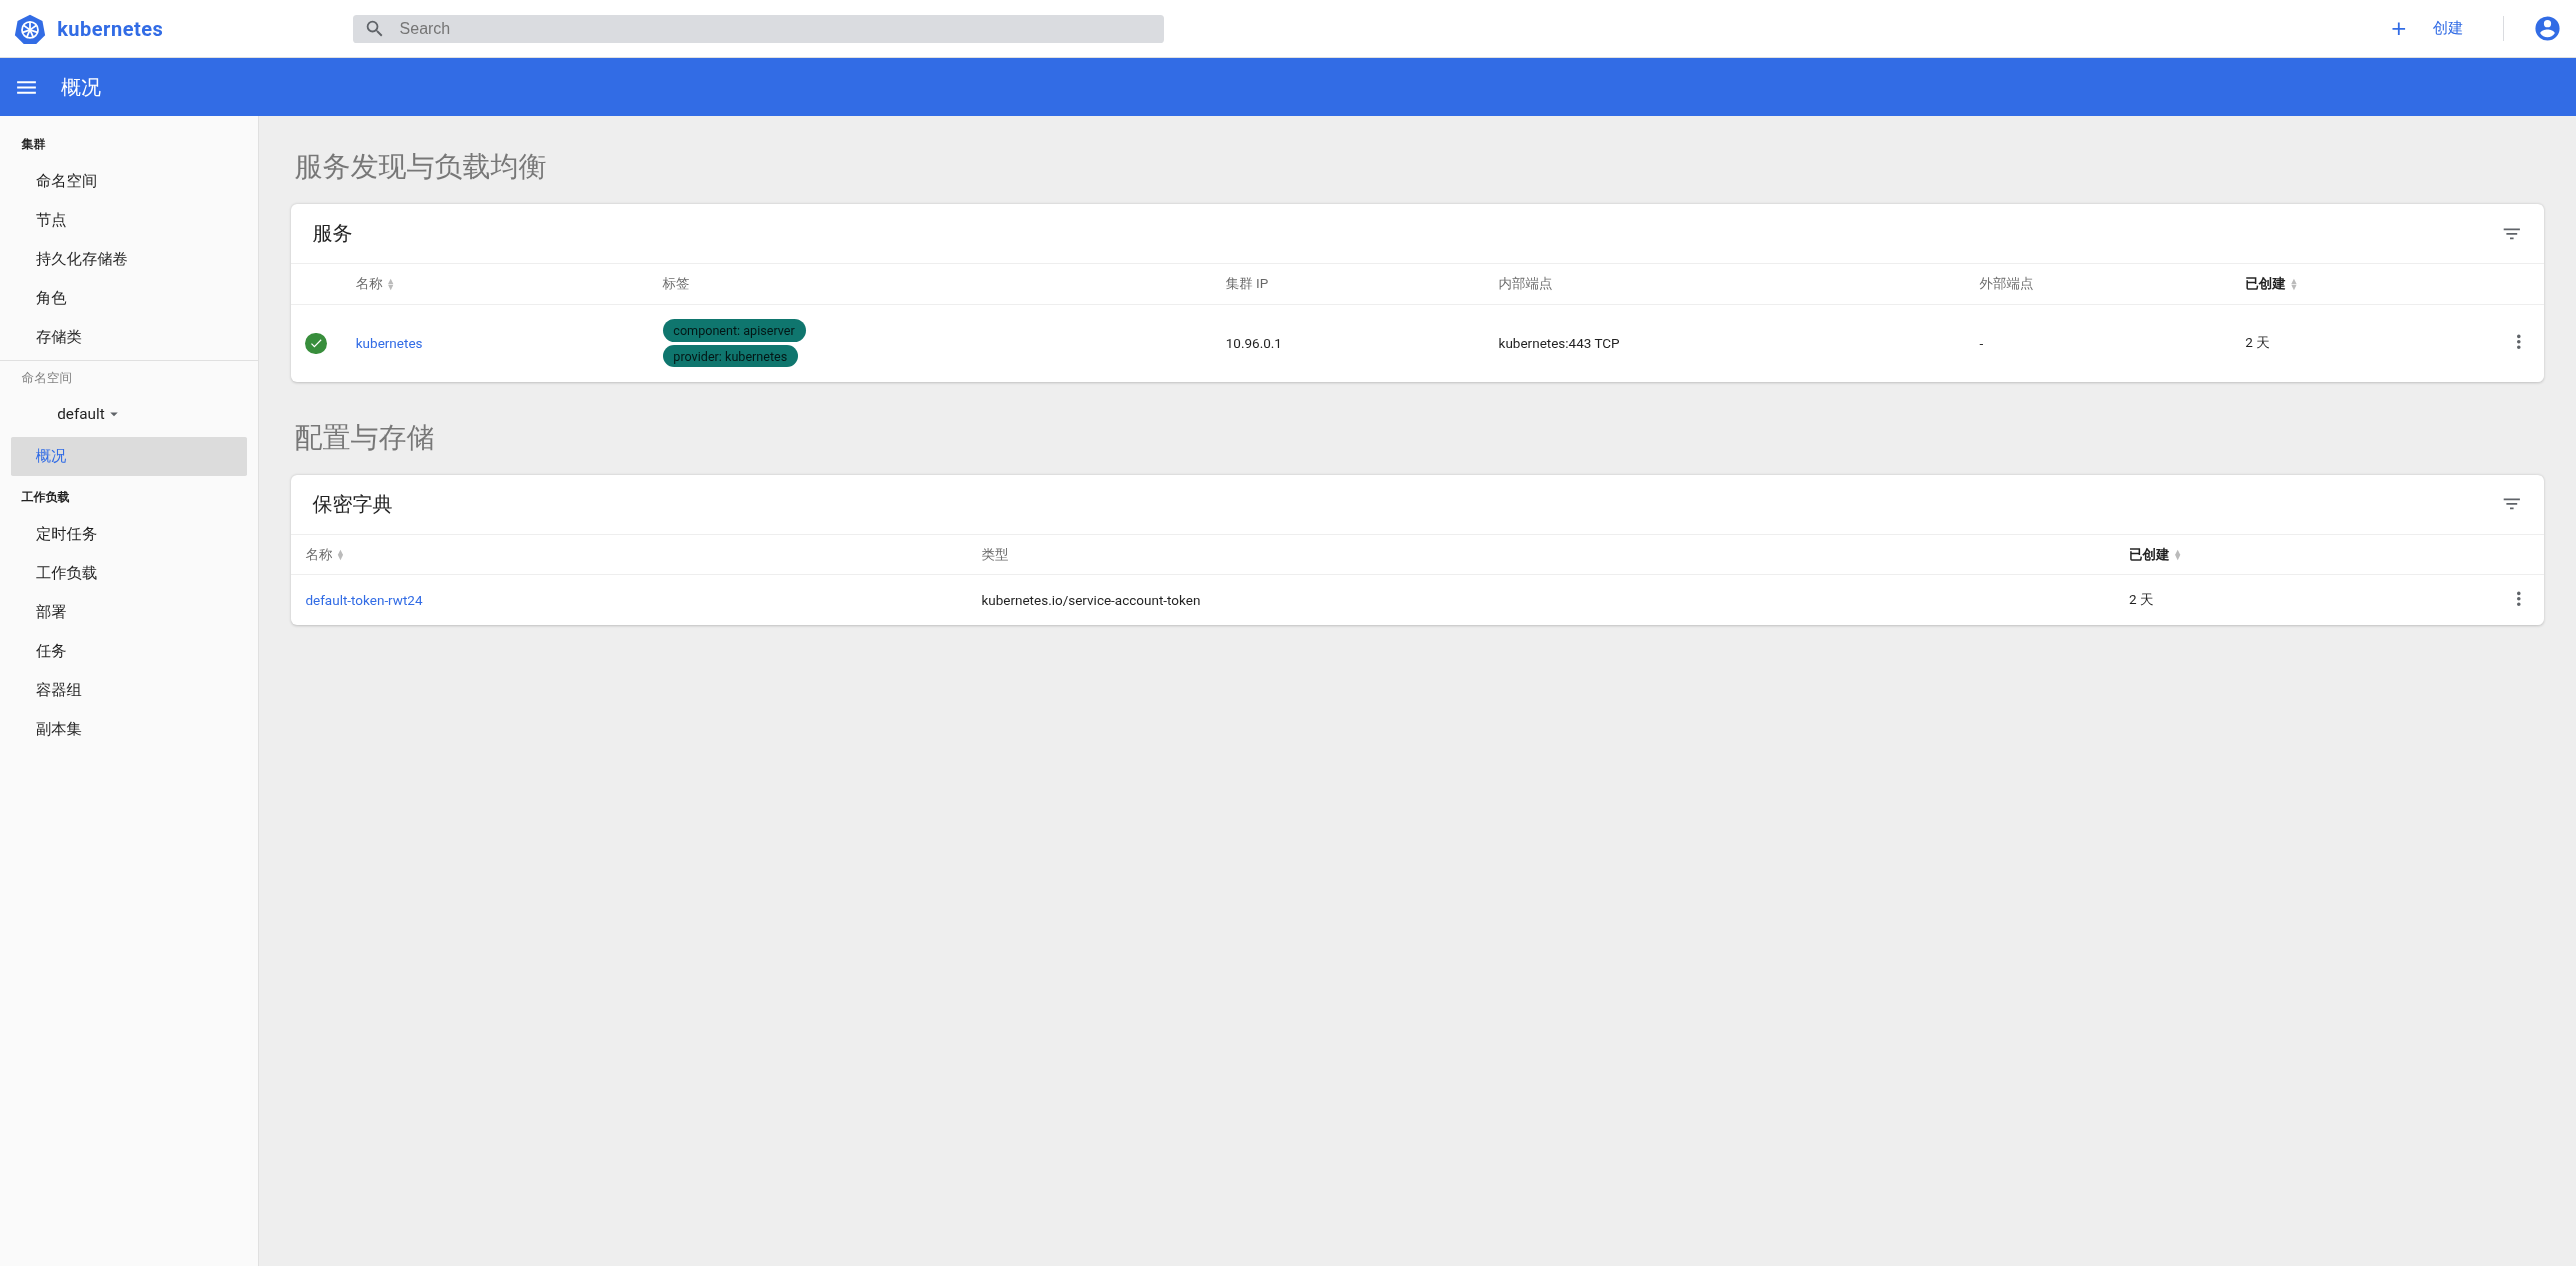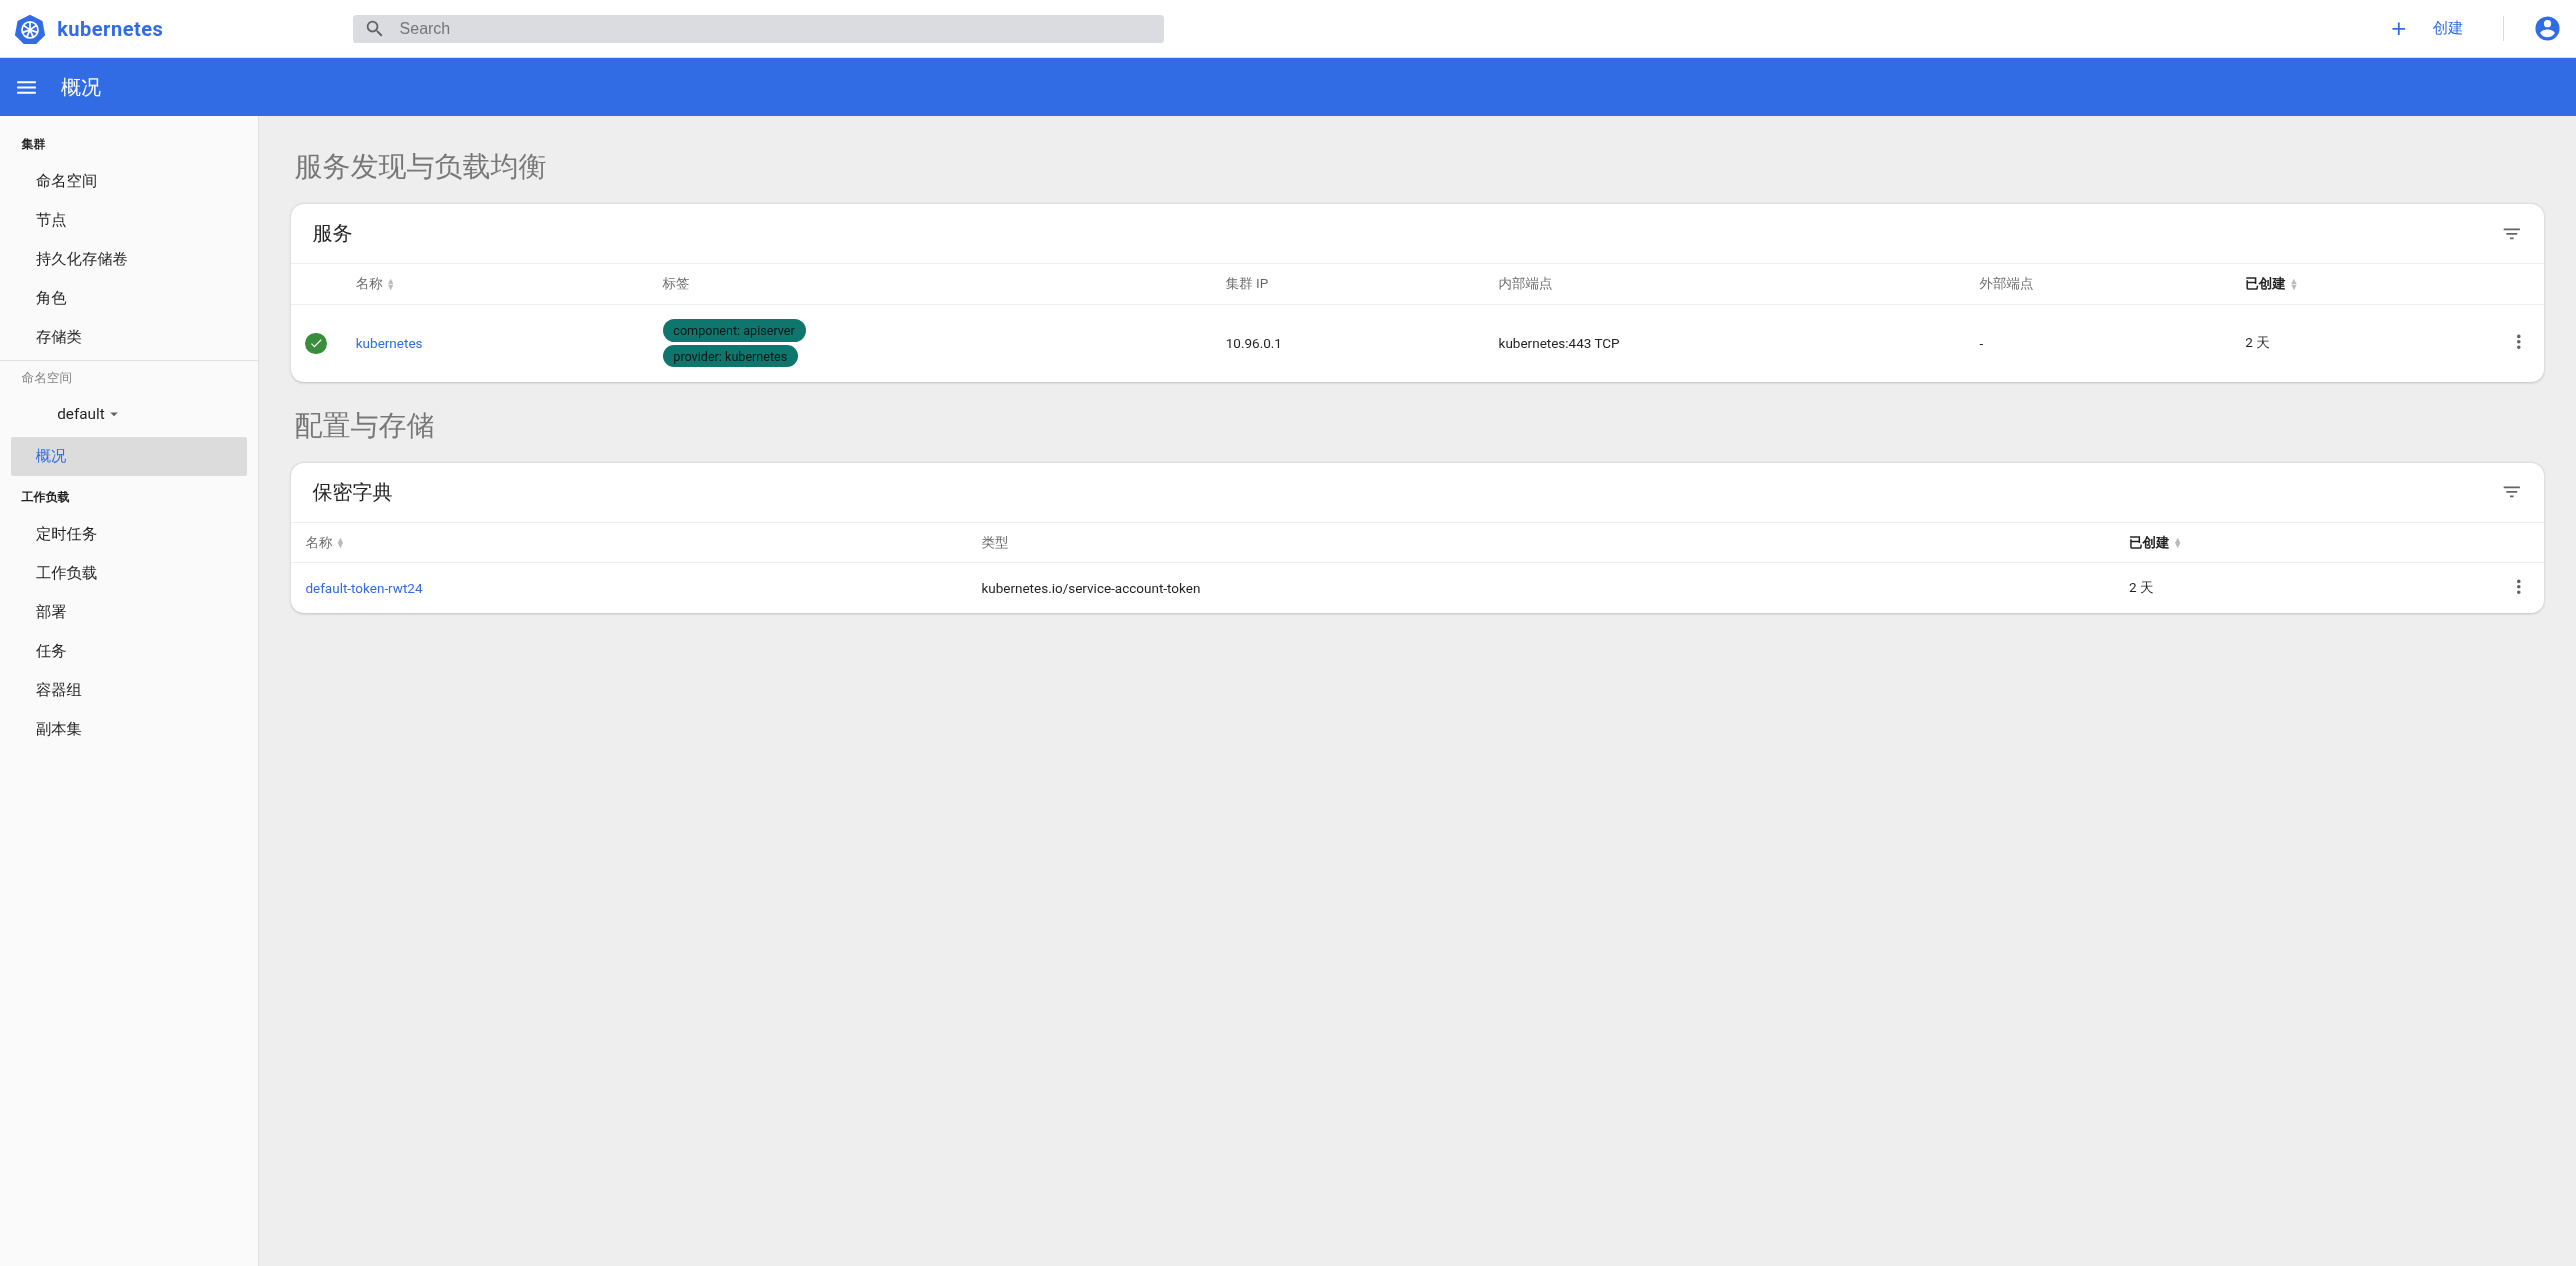--- a/index.html
+++ b/index.html
@@ -26,21 +26,21 @@
 .sidebar { width: 259px; background: #fafafa; padding: 10.8px 0; border-right: 0.9px solid #e0e0e0; min-height: calc(100vh - 115px); }
 .side-heading { padding: 9px 21.6px; font-size: 12px; font-weight: 700; color: rgba(0,0,0,0.87); }
 .side-subheading { padding: 9px 21.6px; font-size: 12.6px; color: rgba(0,0,0,0.5); border-top: 0.9px solid #e0e0e0; margin-top: 3.6px; }
 .side-item { padding: 9px 36px; font-size: 15.3px; color: rgba(0,0,0,0.87); cursor: pointer; }
 .side-item.active { background: #dcdcdc; color: #326ce5; margin: 3.6px 10.8px; padding-left: 25px; border-radius: 1.8px; }
 .ns-select { margin: 3.6px 21.6px 7.2px 36px; display: flex; align-items: center; justify-content: center; font-size: 15.3px; cursor: pointer; padding: 5.4px 0; border-bottom: 0.9px solid transparent; width: 108px; }
 .ns-select svg { width: 18px; height: 18px; fill: #5f6368; }
 
 .content { flex: 1; padding: 21.6px 32px; }
 .section-title { font-size: 28px; color: rgba(0,0,0,0.5); margin: 10.8px 0 18px 3.6px; font-weight: 400; }
-.card { background: #fff; border-radius: 13px; box-shadow: 0 0.9px 2.7px rgba(0,0,0,0.2); margin-bottom: 25px; }
+.card { background: #fff; border-radius: 6px; box-shadow: 0 0.9px 2.7px rgba(0,0,0,0.2); margin-bottom: 37px; }
 .card-head { display: flex; align-items: center; justify-content: space-between; padding: 16px 21.6px; }
 .card-title { font-size: 20px; font-weight: 400; }
 .filter-icon { width: 21.6px; height: 21.6px; fill: #5f6368; cursor: pointer; }
 
 .tbl { width: 100%; border-collapse: collapse; }
 .tbl th { text-align: left; font-weight: 400; color: rgba(0,0,0,0.6); font-size: 13.5px; padding: 10.8px 14.4px; border-top: 0.9px solid #eee; border-bottom: 0.9px solid #eee; }
 .tbl th.sorted { color: rgba(0,0,0,0.87); font-weight: 700; }
 .tbl td { padding: 12.6px 14.4px; font-size: 13.5px; vertical-align: middle; border-top: 0.9px solid #eee; }
 .sort-arrows { display: inline-flex; flex-direction: column; vertical-align: middle; margin-left: 3.6px; line-height: 5.4px; font-size: 9px; color: #bbb; }
 .status-dot { width: 21.6px; height: 21.6px; border-radius: 50%; background: #388e3c; display: inline-flex; align-items: center; justify-content: center; }

